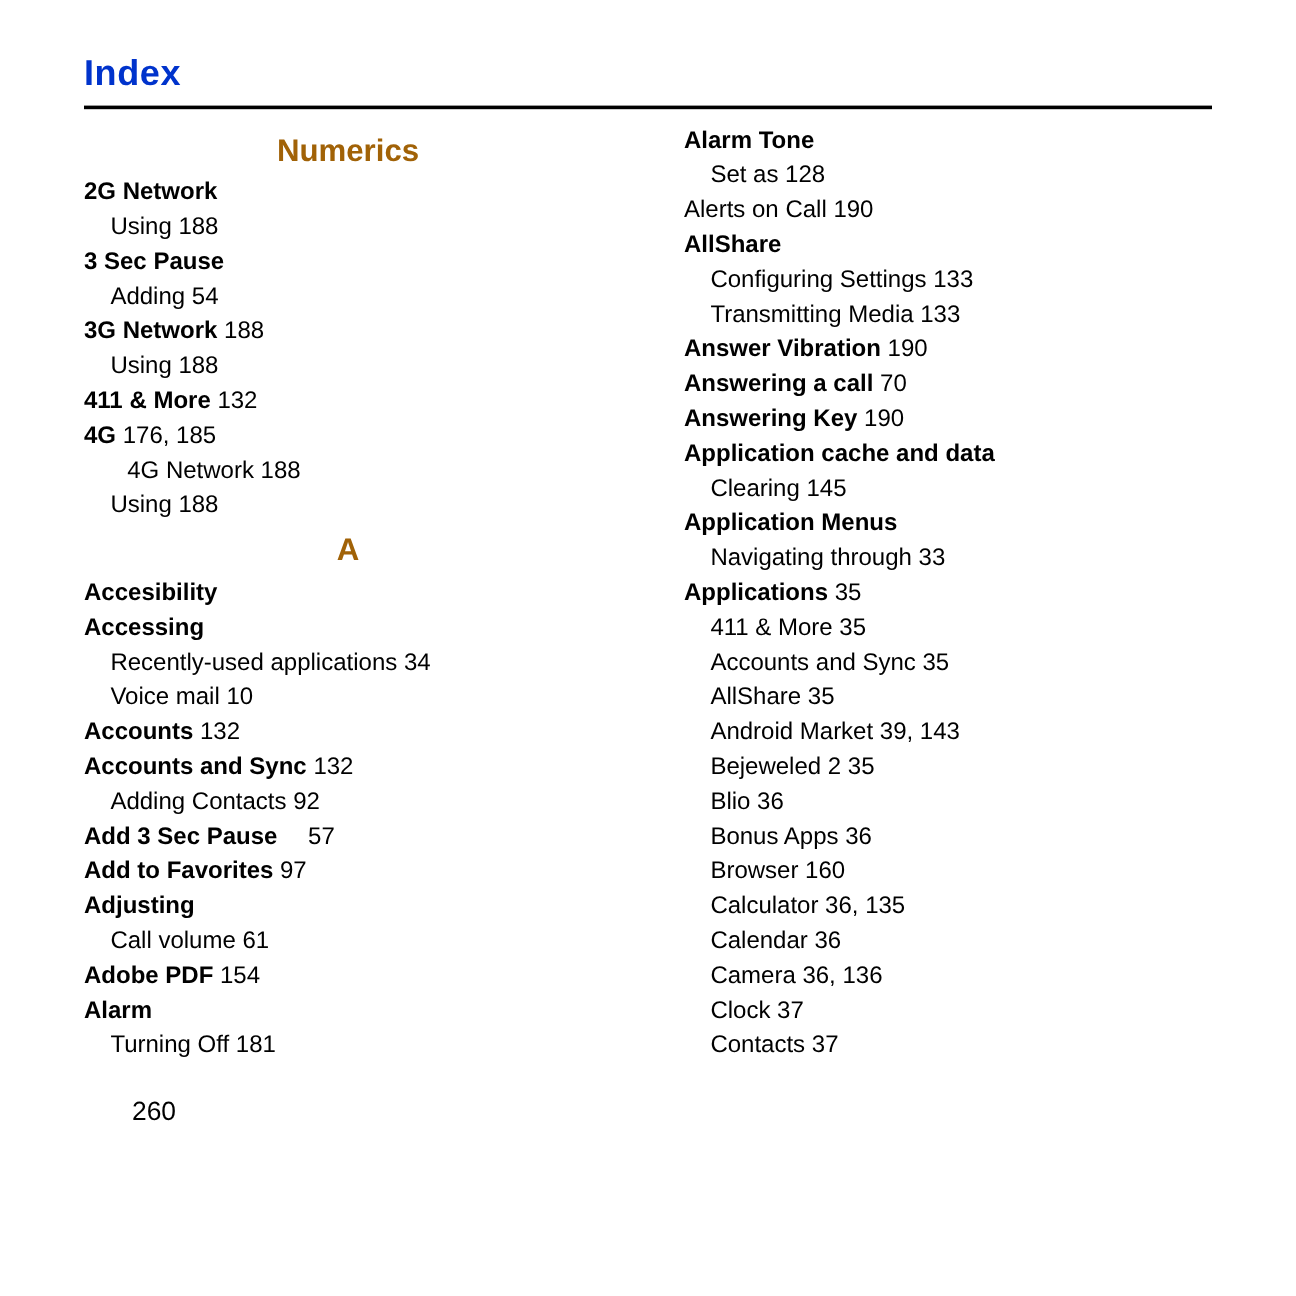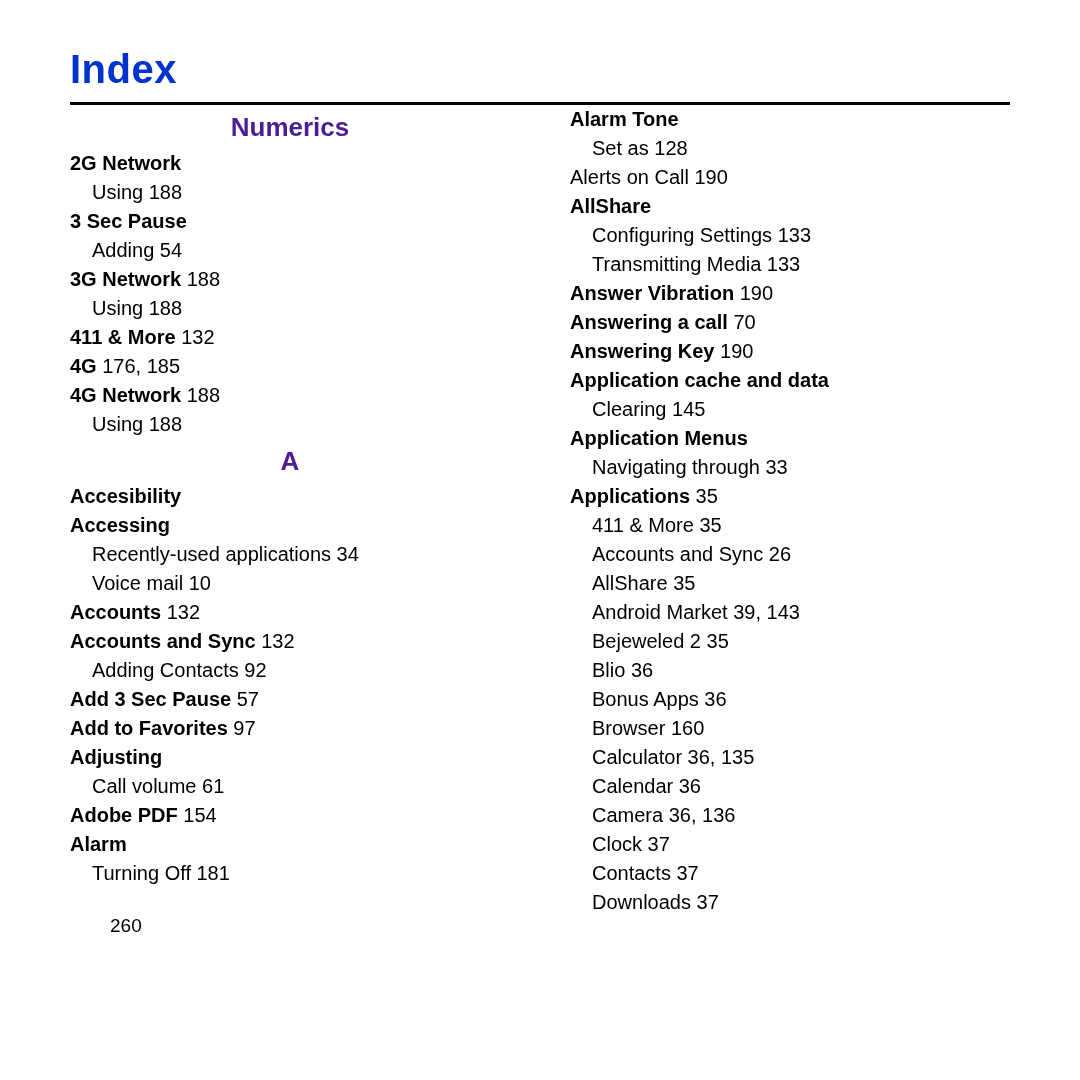--- a/index.html
+++ b/index.html
@@ -10,80 +10,80 @@
     padding: 40px 70px 30px 70px;
     color: #000;
     width: 1080px;
     height: 1080px;
     box-sizing: border-box;
     background: #fff;
   }
   .title {
     color: #0033cc;
     font-weight: 900;
-    font-size: 40px;
+    font-size: 30px;
     border-bottom: 3px solid #000;
     padding-bottom: 4px;
-    margin-bottom: 0;
+    margin-bottom: 12px;
     letter-spacing: 0.5px;
   }
   .columns {
     display: flex;
     gap: 60px;
   }
   .col {
     flex: 1;
   }
   .section-letter {
-    color: #4c1d95;
+    color: #a16207;
     font-weight: 900;
     font-size: 26px;
     text-align: center;
     margin: 4px 0 2px 0;
   }
   .topic { font-weight: bold; }
   .sub { padding-left: 22px; font-weight: normal; }
   .pagenum {
     text-align: left;
     padding-left: 40px;
     margin-top: 24px;
-    font-size: 19px;
+    font-size: 22px;
   }
   .l { display: block; }
 </style>
 </head>
 <body>
 
 <div class="title">Index</div>
 
 <div class="columns">
   <div class="col">
     <div class="section-letter">Numerics</div>
     <div>
         <span class="l topic">2G Network</span>
         <span class="l sub">Using 188</span>
         <span class="l topic">3 Sec Pause</span>
         <span class="l sub">Adding 54</span>
         <span class="l topic"><span style="font-weight: bold; margin-top: 32px;">3G Network</span><span style="font-weight: normal;"> 188</span></span>
         <span class="l sub">Using 188</span>
         <span class="l topic"><span style="font-weight: bold;">411 &amp; More</span><span style="font-weight: normal;"> 132</span></span>
         <span class="l topic"><span style="font-weight: bold;">4G</span><span style="font-weight: normal;"> 176, 185</span></span>
-        <span class="l topic"><span style="font-weight: bold;">4G Network</span><span style="font-weight: normal;"> 188</span></span>
+        <span class="l topic"><span style="font-weight: normal; margin-left: 36px;">4G Network</span><span style="font-weight: normal;"> 188</span></span>
         <span class="l sub">Using 188</span>
       </div>
     <div class="section-letter">A</div>
     <div>
         <span class="l topic">Accesibility</span>
         <span class="l topic">Accessing</span>
         <span class="l sub">Recently-used applications 34</span>
         <span class="l sub">Voice mail 10</span>
         <span class="l topic"><span style="font-weight: bold;">Accounts</span><span style="font-weight: normal;"> 132</span></span>
         <span class="l topic"><span style="font-weight: bold;">Accounts and Sync</span><span style="font-weight: normal;"> 132</span></span>
         <span class="l sub">Adding Contacts 92</span>
-        <span class="l topic"><span style="font-weight: bold;">Add 3 Sec Pause</span><span style="font-weight: normal;"> 57</span></span>
+        <span class="l topic"><span style="font-weight: bold;">Add 3 Sec Pause</span><span style="font-weight: normal; margin-left: 20px;"> 57</span></span>
         <span class="l topic"><span style="font-weight: bold;">Add to Favorites</span><span style="font-weight: normal;"> 97</span></span>
         <span class="l topic">Adjusting</span>
         <span class="l sub">Call volume 61</span>
         <span class="l topic"><span style="font-weight: bold;">Adobe PDF</span><span style="font-weight: normal;"> 154</span></span>
         <span class="l topic">Alarm</span>
         <span class="l sub">Turning Off 181</span>
       </div>
     <div class="pagenum">260</div>
   </div>
   <div class="col">
@@ -96,28 +96,27 @@
         <span class="l sub">Transmitting Media 133</span>
         <span class="l topic"><span style="font-weight: bold;">Answer Vibration</span><span style="font-weight: normal;"> 190</span></span>
         <span class="l topic"><span style="font-weight: bold;">Answering a call</span><span style="font-weight: normal;"> 70</span></span>
         <span class="l topic"><span style="font-weight: bold;">Answering Key</span><span style="font-weight: normal;"> 190</span></span>
         <span class="l topic">Application cache and data</span>
         <span class="l sub">Clearing 145</span>
         <span class="l topic">Application Menus</span>
         <span class="l sub">Navigating through 33</span>
         <span class="l topic"><span style="font-weight: bold;">Applications</span><span style="font-weight: normal;"> 35</span></span>
         <span class="l sub">411 &amp; More 35</span>
-        <span class="l sub">Accounts and Sync 26</span>
+        <span class="l sub">Accounts and Sync 35</span>
         <span class="l sub">AllShare 35</span>
         <span class="l sub">Android Market 39, 143</span>
         <span class="l sub">Bejeweled 2 35</span>
         <span class="l sub">Blio 36</span>
         <span class="l sub">Bonus Apps 36</span>
         <span class="l sub">Browser 160</span>
         <span class="l sub">Calculator 36, 135</span>
         <span class="l sub">Calendar 36</span>
         <span class="l sub">Camera 36, 136</span>
         <span class="l sub">Clock 37</span>
         <span class="l sub">Contacts 37</span>
-        <span class="l sub">Downloads 37</span>
       </div>
   </div>
 </div>
 
 </body></html>

